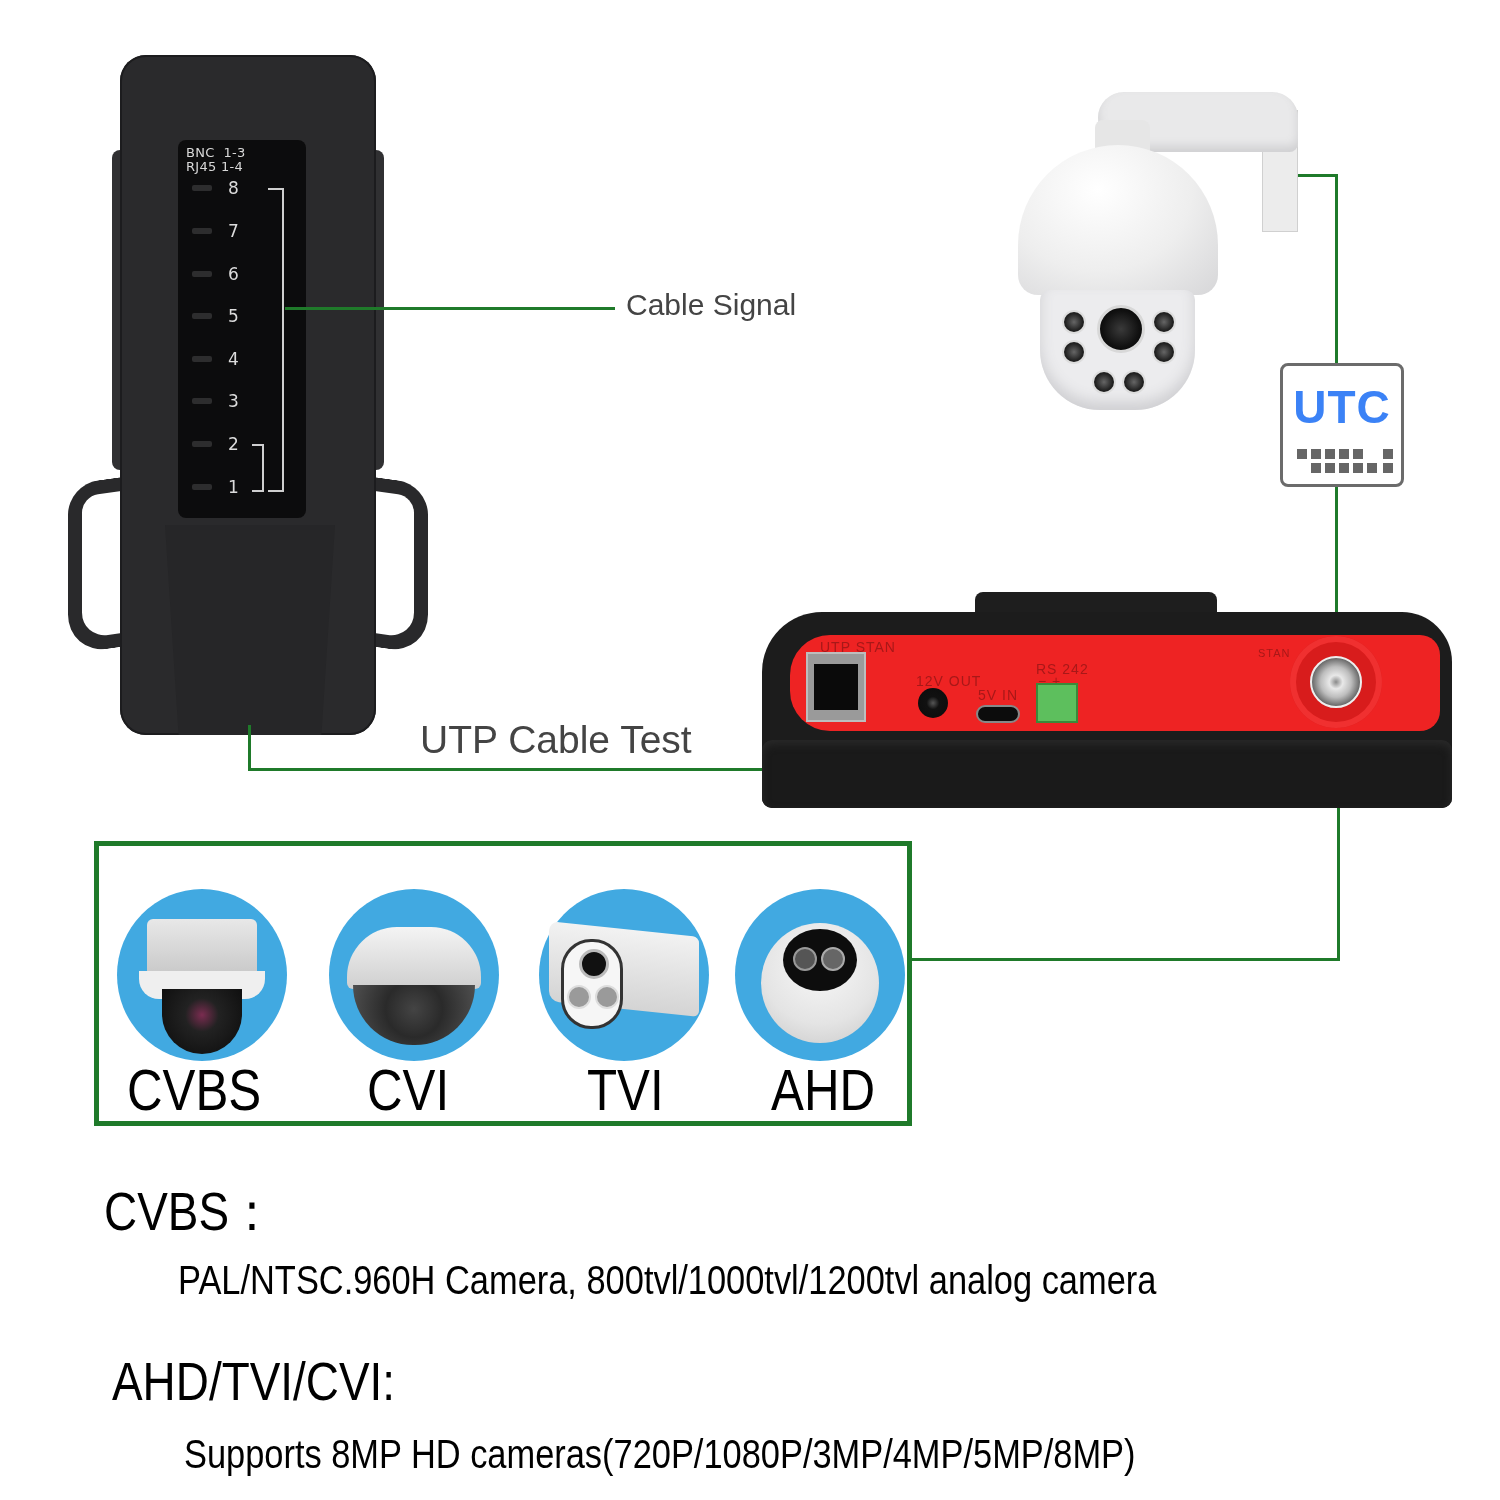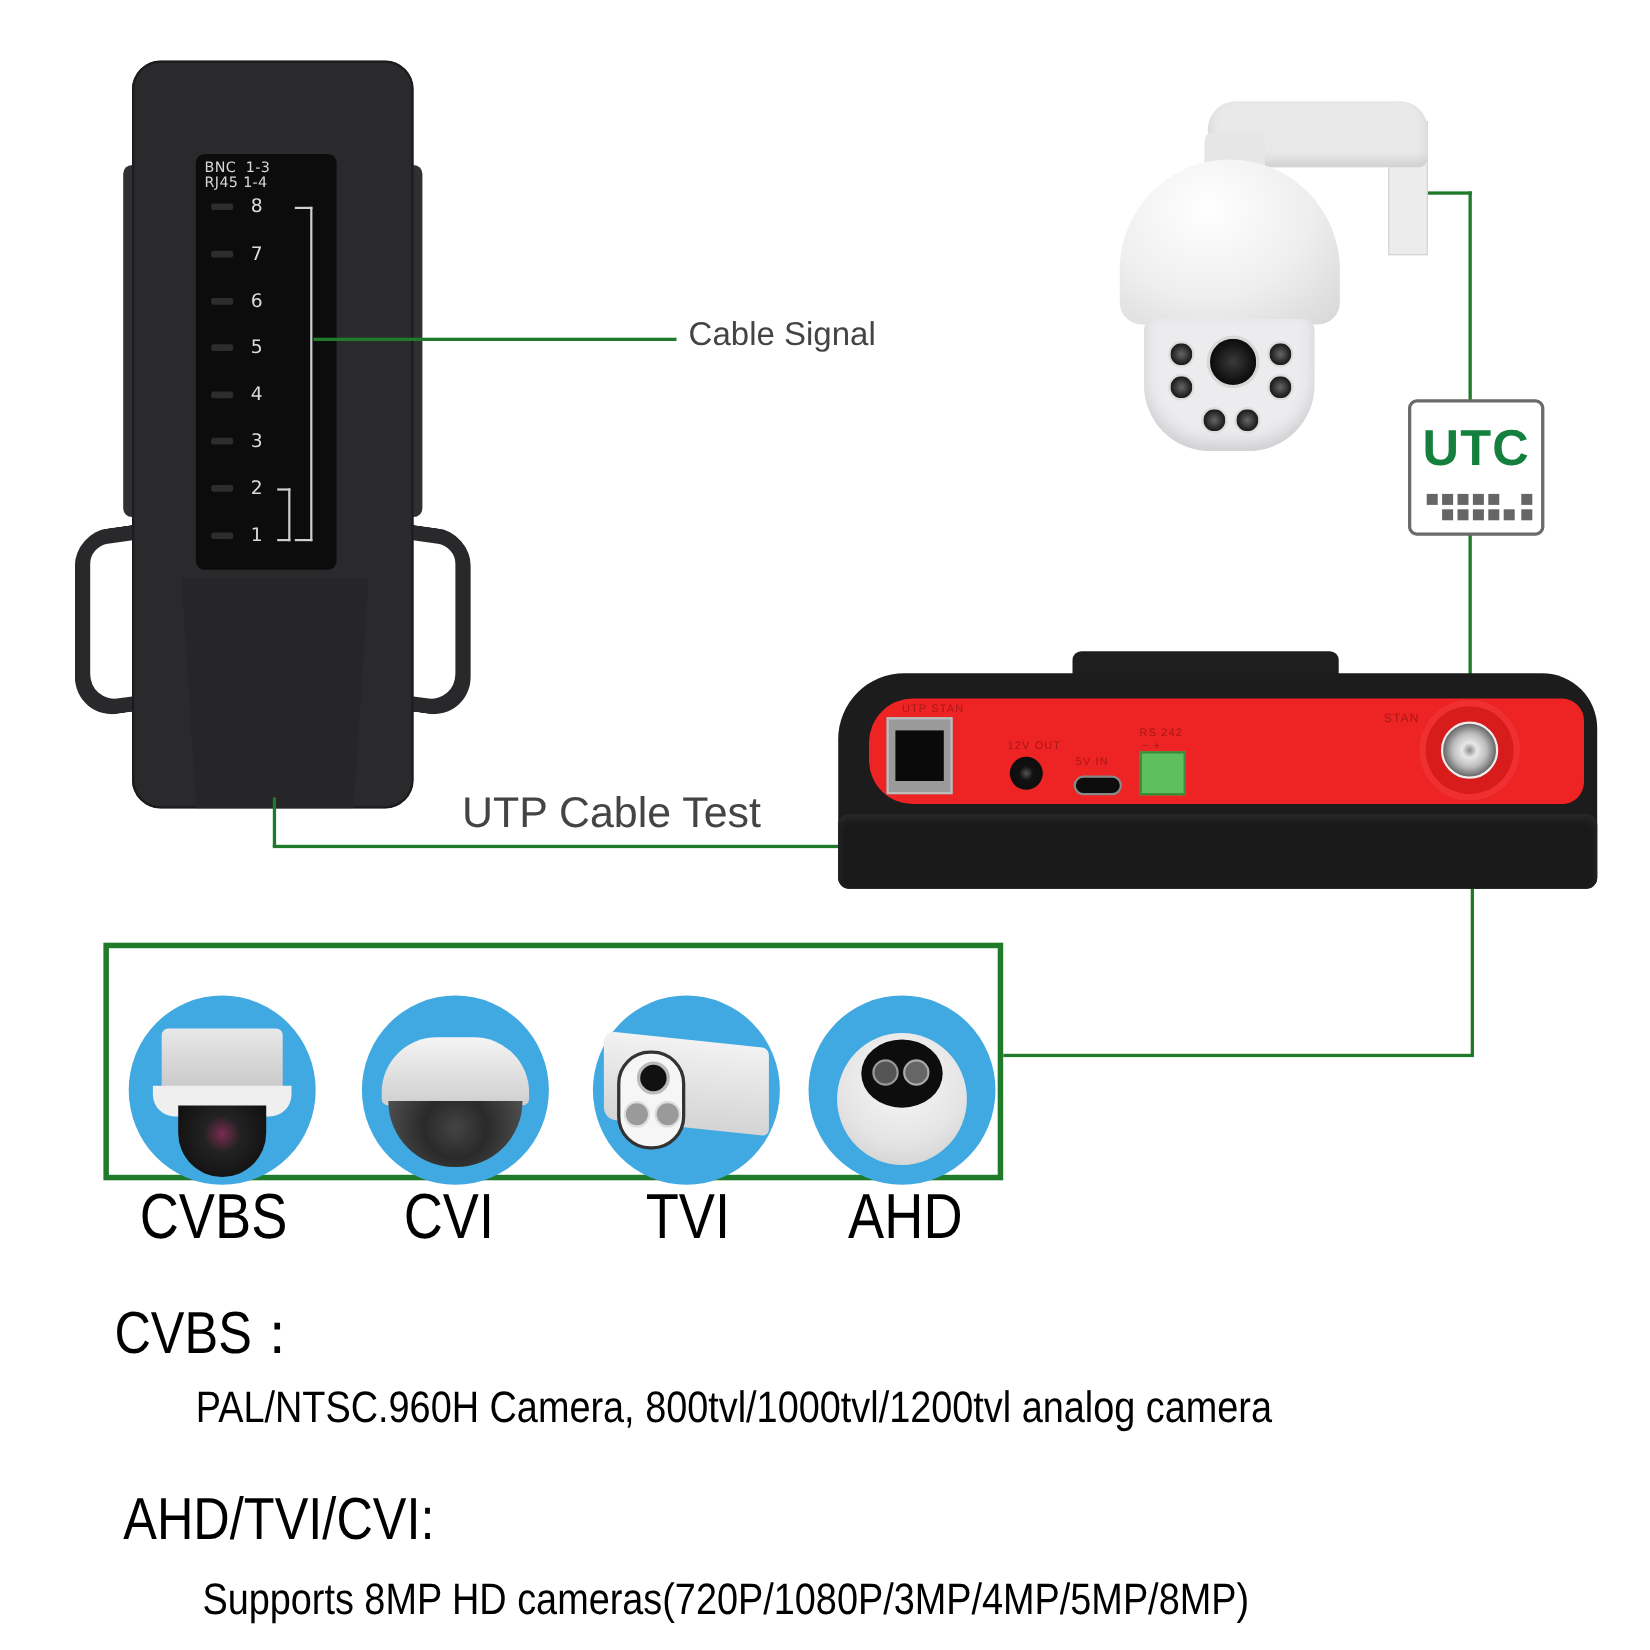--- a/index.html
+++ b/index.html
@@ -29,40 +29,40 @@
   .ptz-arm { left:1098px; top:92px; width:200px; height:60px; background:#e9e9ea; border-radius:30px 30px 10px 40px; box-shadow: inset 0 -6px 10px #d0d0d2; }
   .ptz-wallplate { left:1262px; top:110px; width:34px; height:120px; background:#ececec; border:1px solid #d0d0d0; }
   .ptz-neck { left:1095px; top:120px; width:55px; height:50px; background:#e6e6e6; border-radius:8px; }
   .ptz-dome { left:1018px; top:145px; width:200px; height:150px; background:radial-gradient(ellipse at 40% 30%, #ffffff 0%, #eeeeee 55%, #d6d6d8 100%); border-radius:100px 100px 20px 20px; }
   .ptz-head { left:1040px; top:290px; width:155px; height:120px; background:#ececee; border-radius:10px 10px 60px 60px; box-shadow: inset 0 -8px 14px #cfcfd2; }
   .ptz-lens { left:1097px; top:305px; width:42px; height:42px; border-radius:50%; background:radial-gradient(circle,#3a3a3a 0%,#111 60%,#000 100%); border:3px solid #d8d8d8; }
   .ptz-ir { position:absolute; width:20px; height:20px; border-radius:50%; background:radial-gradient(circle,#666 0%,#222 60%,#111 100%); border:2px solid #ddd; }
 
   
   .utc-box { left:1280px; top:363px; width:124px; height:124px; border:3px solid #6b6b6b; border-radius:8px; box-sizing:border-box; background:#fff; }
-  .utc-text { position:absolute; left:0; right:0; top:14px; text-align:center; font-size:46px; font-weight:bold; color:#15803d; letter-spacing:1px; }
+  .utc-text { position:absolute; left:0; right:0; top:14px; text-align:center; font-size:46px; font-weight:bold; color:#3b82f6; letter-spacing:1px; }
   .utc-dots { position:absolute; left:14px; top:83px; width:96px; }
   .utc-dot { position:absolute; width:10px; height:10px; background:#666; }
 
   
   .unit-handle { left:975px; top:592px; width:242px; height:40px; background:#1e1e1e; border-radius:8px 8px 0 0; }
   .unit-body { left:762px; top:612px; width:690px; height:196px; background:#1c1c1c; border-radius:60px 50px 10px 10px; }
   .unit-red { left:790px; top:635px; width:650px; height:96px; background:#ee2323; border-radius:40px 20px 20px 40px; }
   .unit-bottom { left:762px; top:740px; width:690px; height:68px; background:#1a1a1a; border-radius:10px; box-shadow: inset 0 4px 8px #2a2a2a; }
-  .port-label { position:absolute; color:#a81818; font-size:10px; letter-spacing:1px; white-space:nowrap; }
+  .port-label { position:absolute; color:#a81818; font-size:14px; letter-spacing:1px; white-space:nowrap; }
   .rj45 { left:806px; top:652px; width:60px; height:70px; background:#9a9a9a; border:2px solid #bdbdbd; box-sizing:border-box; }
   .rj45-inner { position:absolute; left:6px; top:10px; width:44px; height:46px; background:#0a0a0a; }
   .dc-jack { left:918px; top:688px; width:30px; height:30px; border-radius:50%; background:radial-gradient(circle,#555 0%,#111 30%,#0b0b0b 100%); }
   .usb { left:976px; top:705px; width:44px; height:18px; border-radius:9px; background:#0c0c0c; border:2px solid #888; box-sizing:border-box; }
   .rs485 { left:1036px; top:683px; width:42px; height:40px; background:#5dbf5d; border:2px solid #3a8a3a; box-sizing:border-box; }
   .bnc-ring { left:1290px; top:636px; width:92px; height:92px; border-radius:50%; background:#d81c1c; box-shadow: inset 0 0 0 6px #f03030; }
   .bnc { left:1310px; top:656px; width:52px; height:52px; border-radius:50%; background:radial-gradient(circle,#8a8a8a 0%,#e8e8e8 20%,#bdbdbd 45%,#6a6a6a 70%,#d6d6d6 100%); border:2px solid #eee; box-sizing:border-box; }
 
   
-  .types-box { left:94px; top:841px; width:818px; height:216px; border:5px solid #1f7a2a; box-sizing:border-box; background:#fff;margin-top:16px; }
+  .types-box { left:94px; top:841px; width:818px; height:285px; border:5px solid #1f7a2a; box-sizing:border-box; background:#fff; }
   .cam-circle { position:absolute; top:43px; width:170px; height:172px; border-radius:50%; background:#41a9e1; }
   .cam-shape { position:absolute; }
   .cam-label { position:absolute; top:210px; font-size:58px; color:#000; transform:scaleX(0.85); transform-origin:left top; white-space:nowrap; }
 
   
   .spec-head { position:absolute; font-size:54px; color:#000; transform:scaleX(0.85); transform-origin:left top; white-space:nowrap; }
   .spec-line { position:absolute; font-size:40px; color:#000; transform:scaleX(0.86); transform-origin:left top; white-space:nowrap; }
 </style>
 </head>
 <body>

